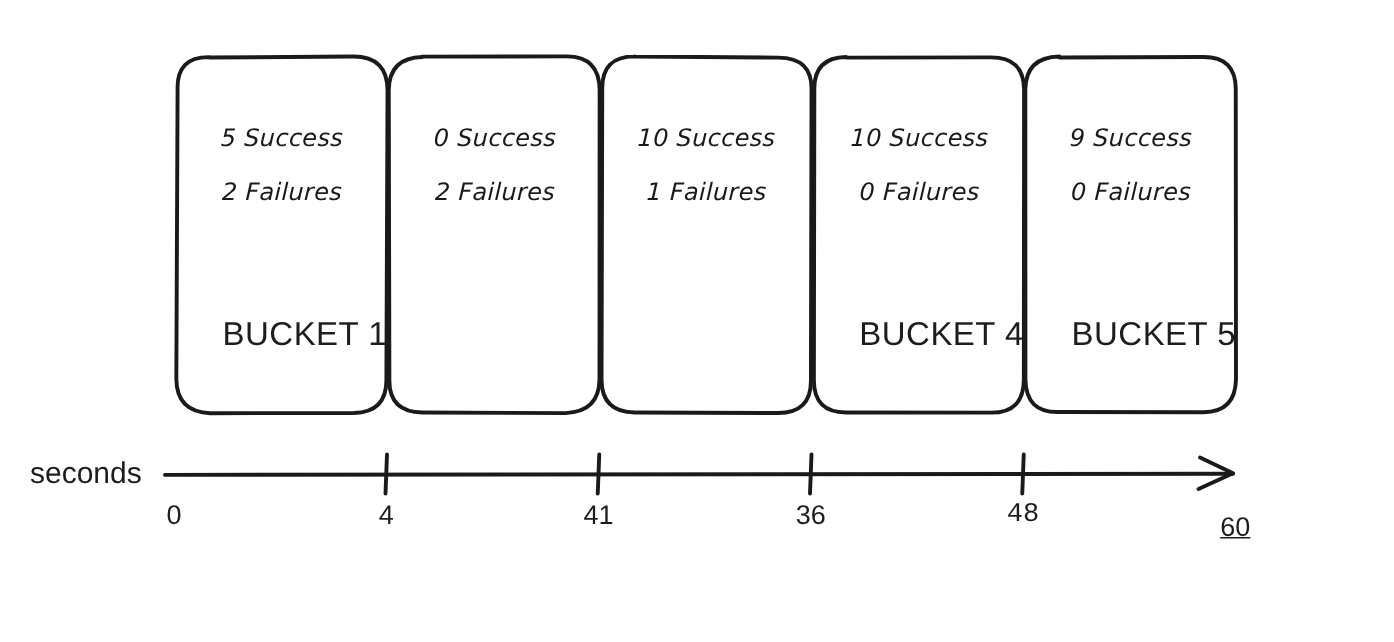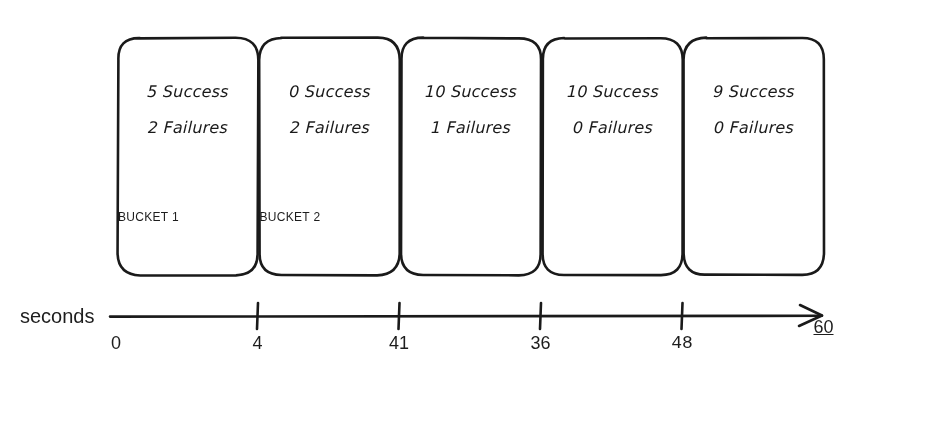--- a/index.html
+++ b/index.html
@@ -56,23 +56,23 @@
     transform: skewX(-2deg);
   }
   .bucket-success { top: 44px; }
   .bucket-failures { top: 80px; }
 
   .bucket-title {
     position: absolute;
     left: 0;
     right: 0;
     top: 172px;
-    text-align: left;
+    text-align: right;
     font-family: "Liberation Sans", sans-serif;
-    font-size: 12px;
+    font-size: 22px;
     font-weight: 400;
     color: #1d1d1d;
     letter-spacing: 0.3px;
     font-style: normal;
     transform: none;
   }
 
   
   .axis-name {
     position: absolute;
@@ -117,40 +117,41 @@
 
   <div id="buckets-layer">
       <div class="bucket-box" style="left: 118px; top: 38px; width: 140px; height: 237px;">
         <div class="bucket-stats bucket-success">5 Success</div>
         <div class="bucket-stats bucket-failures">2 Failures</div>
         <div class="bucket-title">BUCKET 1</div>
       </div>
       <div class="bucket-box" style="left: 259.5px; top: 38px; width: 140px; height: 237px;">
         <div class="bucket-stats bucket-success">0 Success</div>
         <div class="bucket-stats bucket-failures">2 Failures</div>
-        <div class="bucket-title">BUCKET 2</div>
       </div>
       <div class="bucket-box" style="left: 401px; top: 38px; width: 140px; height: 237px;">
         <div class="bucket-stats bucket-success">10 Success</div>
         <div class="bucket-stats bucket-failures">1 Failures</div>
       </div>
       <div class="bucket-box" style="left: 542.5px; top: 38px; width: 140px; height: 237px;">
         <div class="bucket-stats bucket-success">10 Success</div>
         <div class="bucket-stats bucket-failures">0 Failures</div>
+        <div class="bucket-title">BUCKET 4</div>
       </div>
       <div class="bucket-box" style="left: 684px; top: 38px; width: 140px; height: 237px;">
         <div class="bucket-stats bucket-success">9 Success</div>
         <div class="bucket-stats bucket-failures">0 Failures</div>
+        <div class="bucket-title">BUCKET 5</div>
       </div>
     </div>
 
   <div class="axis-name" style="left:20px; top:305px;">seconds</div>
 
   <div id="tick-labels-layer">
       <div class="tick-label" style="left: 116px; top: 333px;">0</div>
       <div class="tick-label" style="left: 257.5px; top: 333px;">4</div>
       <div class="tick-label" style="left: 399px; top: 333px;">41</div>
       <div class="tick-label" style="left: 540.5px; top: 333px; text-align: center;">36</div>
       <div class="tick-label" style="left: 682px; top: 333px; font-family: Liberation Mono, monospace;">48</div>
-      <div class="tick-label" style="left: 823.5px; top: 317px; text-decoration: underline;">60</div>
+      <div class="tick-label" style="left: 823.5px; top: 341px; text-decoration: underline;">60</div>
     </div>
 
 </div>
 
 </body></html>

